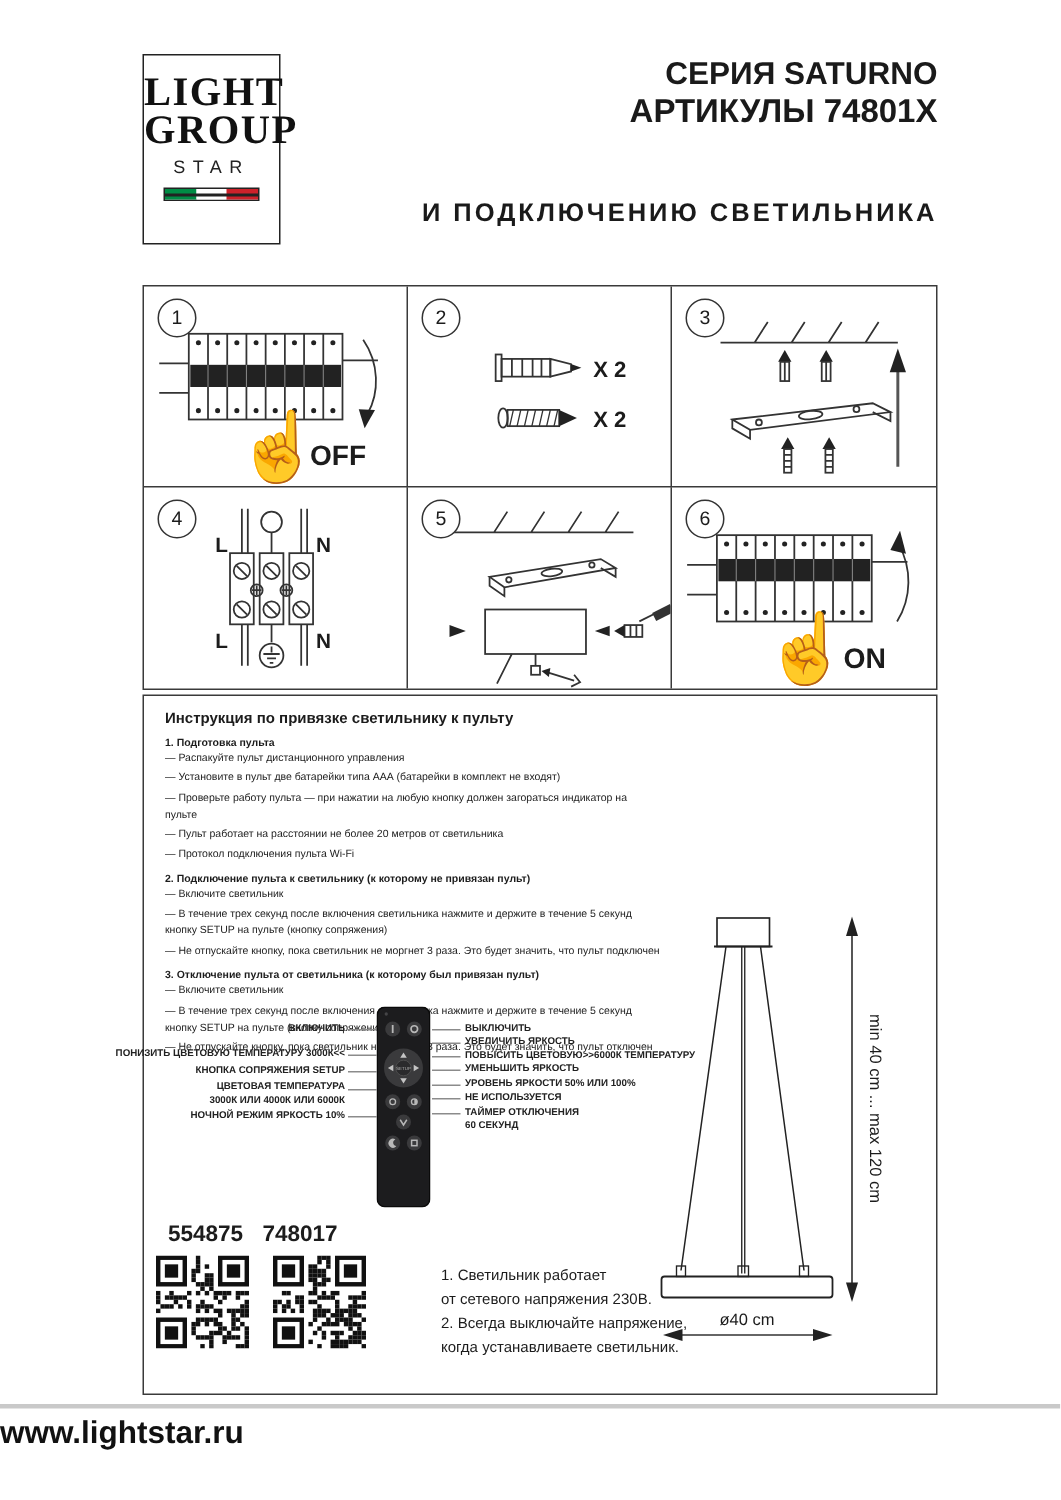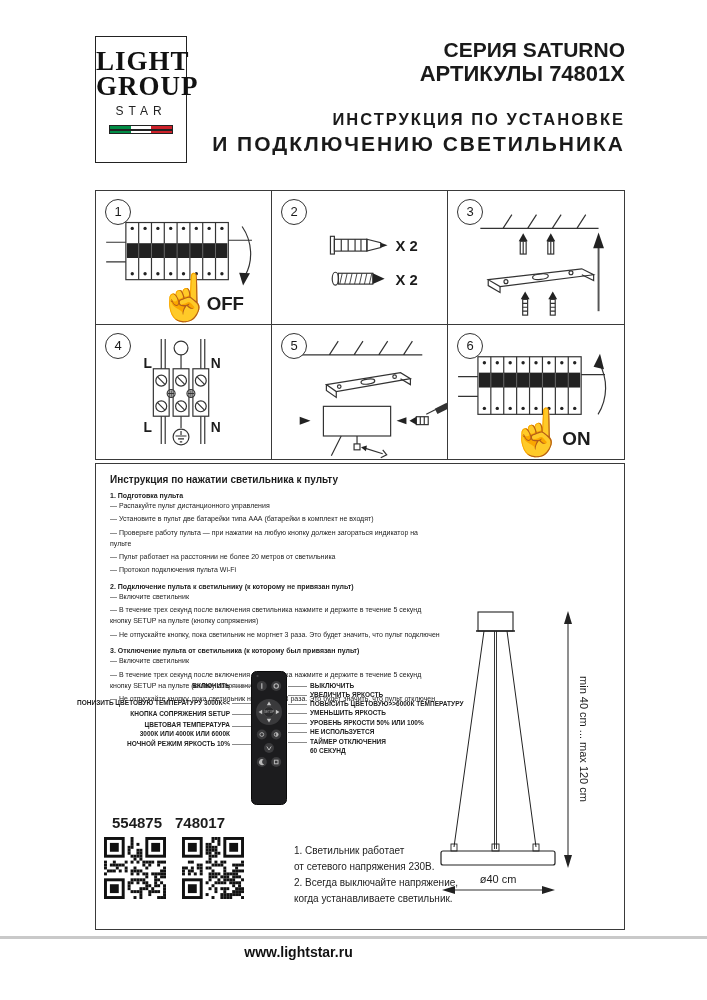--- a/index.html
+++ b/index.html
@@ -11,21 +11,21 @@
   .logo .big{font-family:"Liberation Serif",serif;font-weight:bold;font-size:27px;line-height:.93;
              letter-spacing:1px;color:#111;}
   .logo .group{font-size:12px;letter-spacing:5px;margin-top:5px;color:#222;}
   .flag{position:relative;display:flex;height:9px;width:64px;margin:7px auto 0;border:1px solid #222;box-sizing:border-box;}
   .flag div{flex:1;}
   .flag::after{content:"";position:absolute;left:0;right:0;top:3px;height:1.5px;background:#222;}
   .hdr{position:absolute;right:82px;text-align:right;font-weight:bold;color:#1a1a1a;}
   .hdr.series{top:38px;font-size:21px;}
   .hdr.articles{top:61px;font-size:22px;}
   .hdr.t1{top:110px;font-size:16.5px;letter-spacing:2px;}
-  .hdr.t2{top:132px;font-size:21px;letter-spacing:2px;text-align:right;}
+  .hdr.t2{top:132px;font-size:17px;letter-spacing:2px;text-align:right;}
   
   .grid{position:absolute;left:95px;top:190px;width:530px;height:270px;border:1px solid #3a3a3a;
         box-sizing:border-box;display:grid;grid-template-columns:repeat(3,1fr);grid-template-rows:repeat(2,1fr);}
   .cell{position:relative;border-right:1px solid #3a3a3a;border-bottom:1px solid #3a3a3a;box-sizing:border-box;}
   .cell:nth-child(3n){border-right:none;}
   .cell:nth-child(n+4){border-bottom:none;}
   .stepnum{position:absolute;left:9px;top:8px;width:24px;height:24px;border:1.2px solid #333;border-radius:50%;
            font-size:13px;line-height:23px;text-align:center;background:#fff;z-index:2;}
   .cell svg{position:absolute;left:0;top:0;width:100%;height:100%;}
   .ln{stroke:#333;fill:none;stroke-width:1.2;}
@@ -46,40 +46,39 @@
   
   .qrnum{position:absolute;width:66px;text-align:center;font-size:15px;font-weight:bold;top:814px;}
   .qr{position:absolute;width:62px;height:62px;top:837px;background:#fff;}
   .notes{position:absolute;left:262px;top:843px;font-size:10px;line-height:16px;white-space:pre-line;margin-left:32px;}
   
   .topview{position:absolute;left:428px;top:466px;width:195px;height:158px;}
   .sideview{position:absolute;left:428px;top:598px;width:195px;height:310px;}
   .dimtxt{font-family:"Liberation Sans",sans-serif;font-size:11px;fill:#1c1c1c;}
   
   .footline{position:absolute;left:0;top:936px;width:707px;height:3px;background:#c9c9c9;}
-  .footurl{position:absolute;left:0;top:944px;width:597px;text-align:center;font-size:14px;font-weight:bold;color:#111;}
+  .footurl{position:absolute;left:0;top:944px;width:597px;font-size:21px;font-weight:bold;color:#111;}
 </style>
 </head>
 <body>
 
 <div class="page">
 
   <div class="logo">
     <div class="big">LIGHT</div>
     <div class="big">GROUP</div>
     <div class="group">STAR</div>
     <div class="flag">
       <div style="background:#008C45"></div>
         <div style="background:#ffffff"></div>
         <div style="background:#CD212A"></div>
     </div>
   </div>
   <div class="hdr series">СЕРИЯ SATURNO</div>
   <div class="hdr articles">АРТИКУЛЫ 74801X</div>
-  <div class="hdr t1">ИНСТРУКЦИЯ ПО УСТАНОВКЕ</div>
   <div class="hdr t2">И ПОДКЛЮЧЕНИЮ СВЕТИЛЬНИКА</div>
 
   <div class="grid">
 
     <div class="cell">
       <div class="stepnum">1</div>
       <svg viewBox="0 0 177 135">
         <path class="ln" d="M10 52 H30 M10 72 H30 M134 50 H158"></path>
         <rect class="ln" x="30" y="32" width="104" height="58"></rect>
         <path class="ln" d="M43 32 V90 M56 32 V90 M69 32 V90 M82 32 V90 M95 32 V90 M108 32 V90 M121 32 V90"></path>
@@ -233,21 +232,21 @@
         <path class="ln" d="M151 90 C161 74 161 54 152 38"></path>
         <polygon class="fil" points="146.5,42 157,44.5 153,29"></polygon>
         <text class="lbl" x="115" y="121" font-size="19">ON</text>
       </svg>
     </div>
   </div>
 
   <div class="lower"></div>
 
   <div class="pairing">
-    <div class="p-title">Инструкция по нажатии светильника к пульту</div>
+    <div class="p-title">Инструкция по привязке светильнику к пульту</div>
     <div class="p-head">1. Подготовка пульта</div>
     <div class="p-item">— Распакуйте пульт дистанционного управления</div>
     <div class="p-item">— Установите в пульт две батарейки типа ААА (батарейки в комплект не входят)</div>
     <div class="p-item">— Проверьте работу пульта — при нажатии на любую кнопку должен загораться индикатор на пульте</div>
     <div class="p-item">— Пульт работает на расстоянии не более 20 метров от светильника</div>
     <div class="p-item">— Протокол подключения пульта Wi-Fi</div>
     <div class="p-head">2. Подключение пульта к светильнику (к которому не привязан пульт)</div>
     <div class="p-item">— Включите светильник</div>
     <div class="p-item">— В течение трех секунд после включения светильника нажмите и держите в течение 5 секунд кнопку SETUP на пульте (кнопку сопряжения)</div>
     <div class="p-item">— Не отпускайте кнопку, пока светильник не моргнет 3 раза. Это будет значить, что пульт подключен</div>

